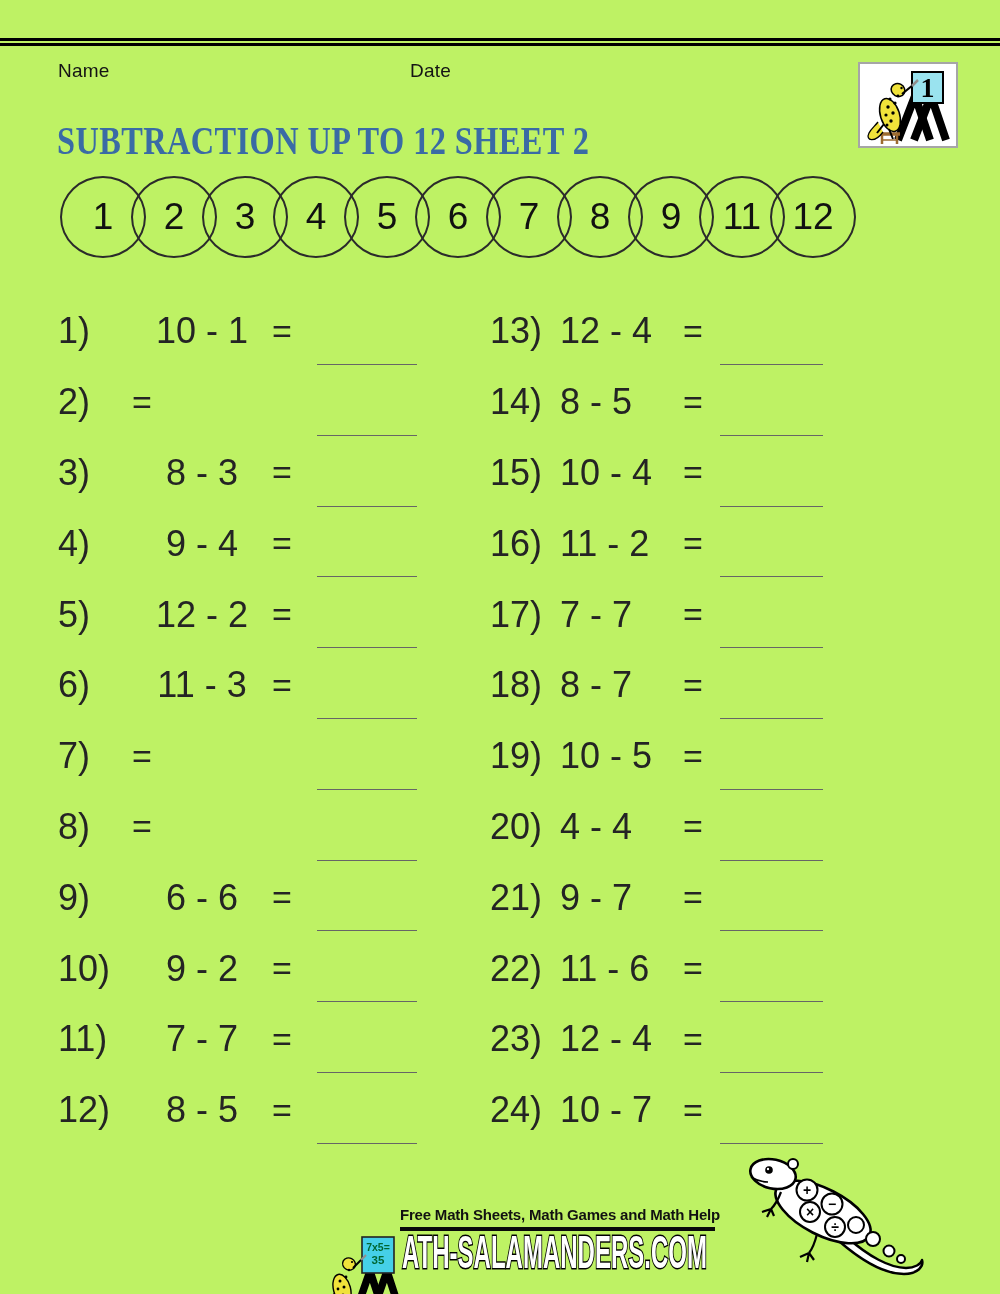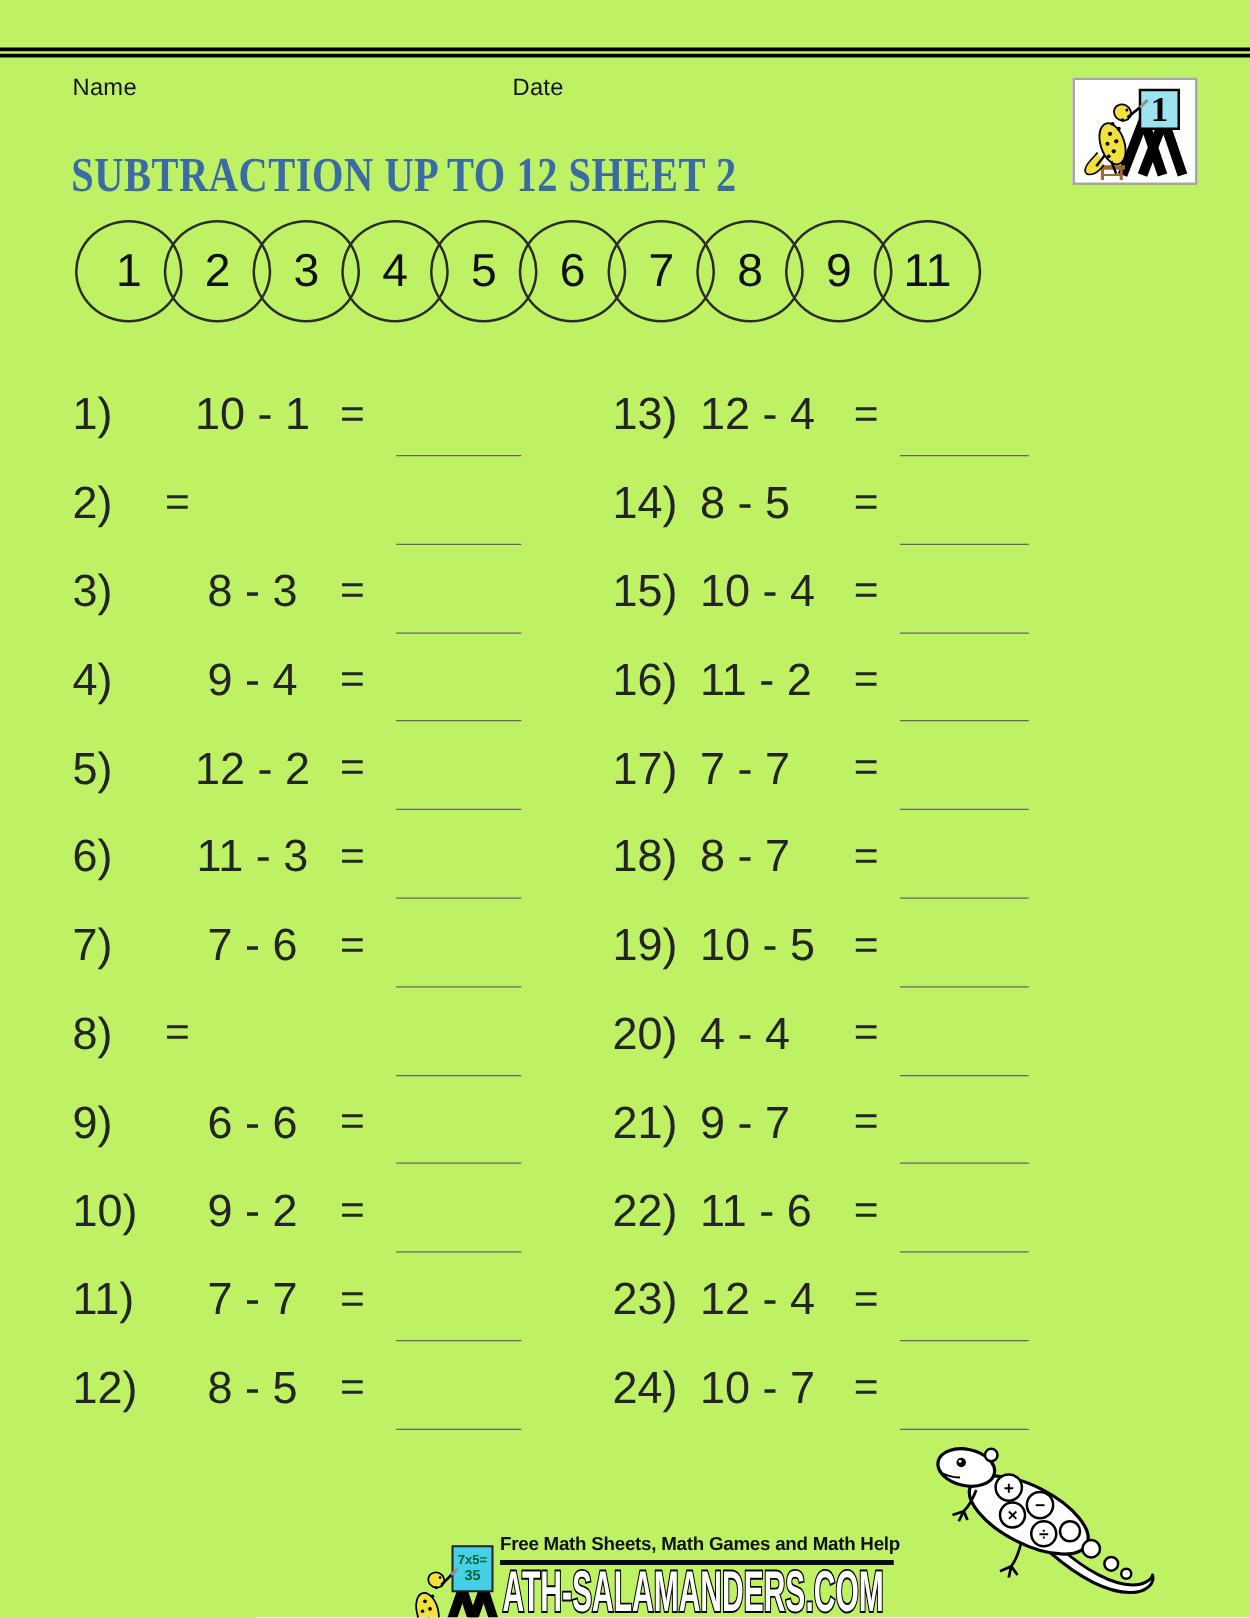--- a/index.html
+++ b/index.html
@@ -28,21 +28,21 @@
   .pexpr{flex:none;}
   .peq{flex:none;font-size:34px;}
   .col-left  .pnum{width:74px;}  .col-left  .pexpr{width:140px;text-align:center;} 
   .col-right .pnum{width:70px;}  .col-right .pexpr{width:123px;}
   .pline{position:absolute;top:68px;height:0;border-top:1.6px solid #666;}
   .col-left  .pline{left:259px;width:100px;}
   .col-right .pline{left:230px;width:103px;}
   .footer-logo{position:absolute;left:328px;top:1233px;width:80px;height:88px;}
   .footer-logo svg{display:block;width:80px;height:88px;overflow:visible;}
   .footer-mid{position:absolute;left:400px;top:1206px;width:315px;}
-  .tagline{font-size:15px;font-weight:bold;color:#111;text-align:center;white-space:nowrap;letter-spacing:-0.2px;margin-top:21px;}
+  .tagline{font-size:15px;font-weight:bold;color:#111;text-align:center;white-space:nowrap;letter-spacing:-0.2px;}
   .brand-rule{margin-top:4px;height:4px;background:#0a0a0a;}
   .brand-svg{display:block;margin-top:1px;width:312px;height:44px;}
   .lizard{position:absolute;left:735px;top:1148px;width:205px;height:135px;}
   .lizard svg{display:block;width:205px;height:135px;}
   svg text{font-family:"Liberation Sans",sans-serif;}
   .serif-digit{font-family:"Liberation Serif",serif;}
 </style>
 </head>
 <body>
 
@@ -127,20 +127,23 @@
 
   <div class="oval">
     <span>9</span>
   </div>
 
 
   <div class="oval">
     <span>11</span>
   </div>
 
+  <div class="oval">
+    <span>12</span>
+  </div>
 </div>
 
   <div class="col col-left">
   <div class="prow">
     <span class="pnum">1)</span>
     <span class="pexpr">10 - 1</span>
     <span class="peq">=</span>
     <span class="pline"></span>
   </div>
 
@@ -173,21 +176,20 @@
 
   <div class="prow">
     <span class="pnum">6)</span>
     <span class="pexpr">11 - 3</span>
     <span class="peq">=</span>
     <span class="pline"></span>
   </div>
 
   <div class="prow">
     <span class="pnum">7)</span>
-    <span class="pexpr">7 - 6</span>
     <span class="peq">=</span>
     <span class="pline"></span>
   </div>
 
   <div class="prow">
     <span class="pnum">8)</span>
     <span class="peq">=</span>
     <span class="pline"></span>
   </div>
 

